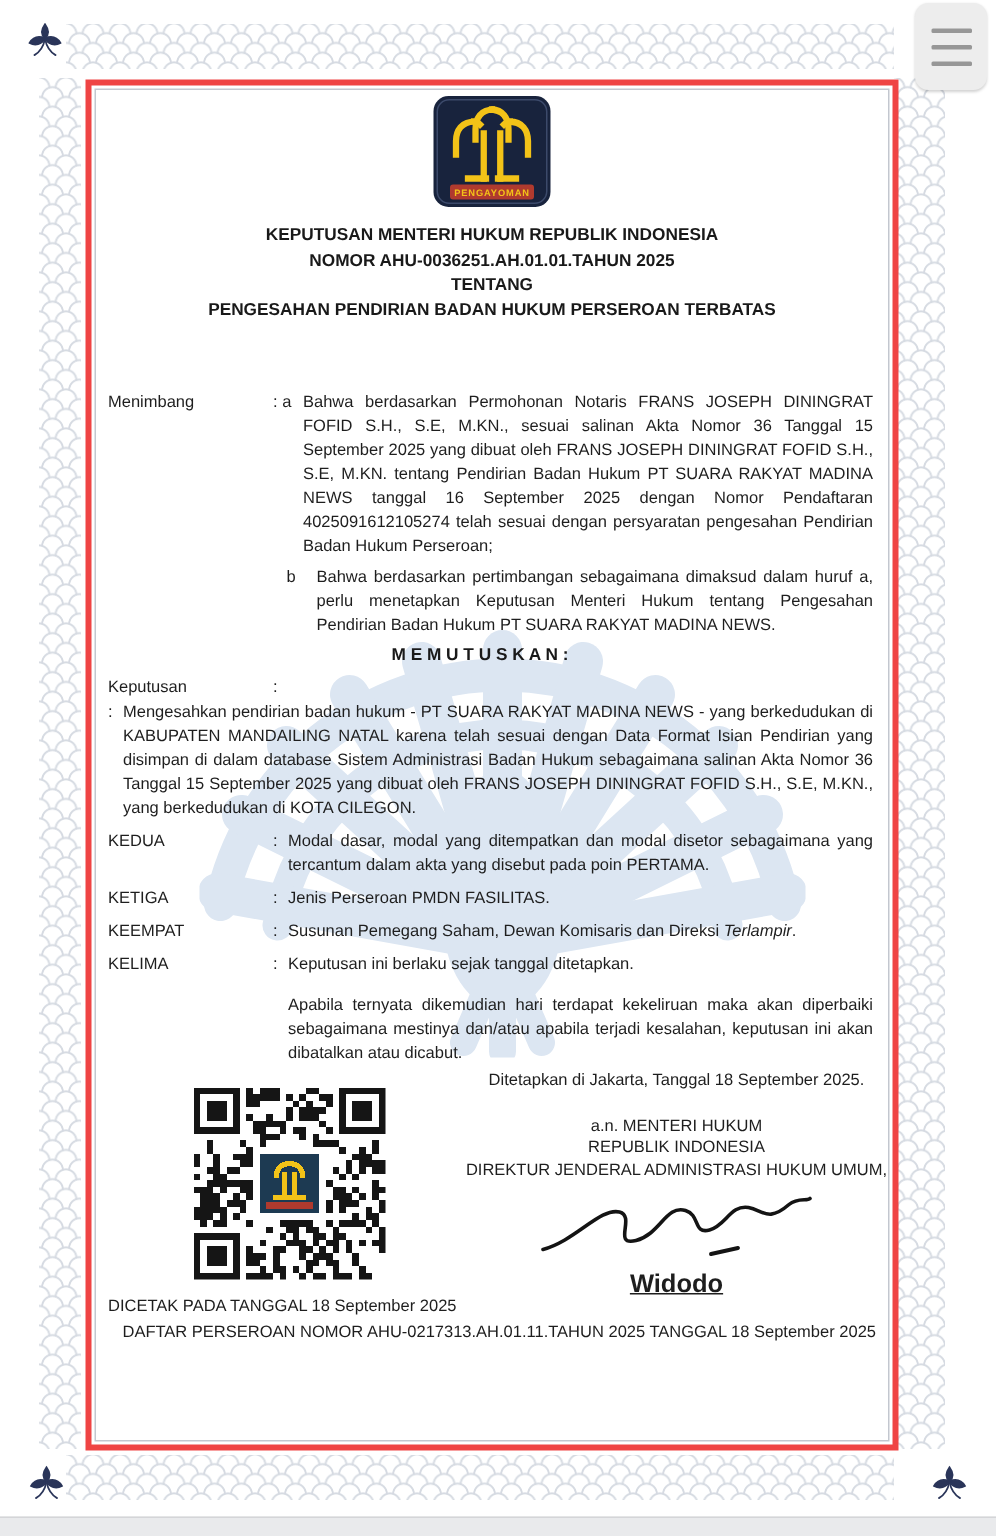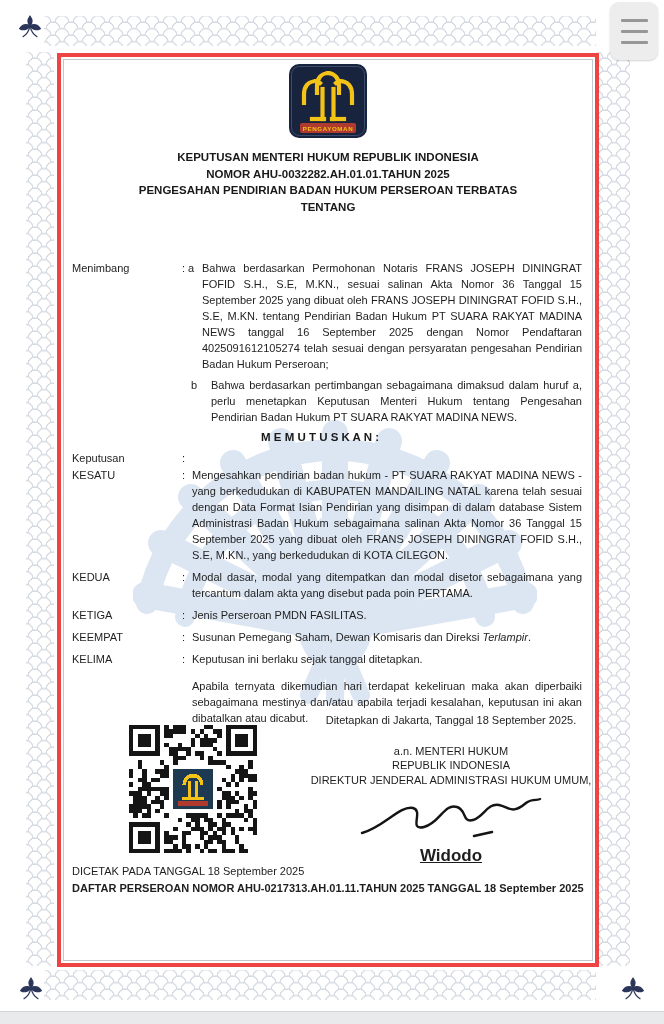--- a/index.html
+++ b/index.html
@@ -51,21 +51,21 @@
   
   .closing{left:240px;top:656px;width:300px;text-align:center;font-size:11px;line-height:14.5px;}
   .closing .place-date{margin-bottom:16px;}
   .sig-svg{width:190px;height:52px;margin:4px auto 2px;display:block;}
   .signer{font-weight:bold;font-size:17px;margin-top:6px;text-decoration:underline;}
   
   .qr{left:68px;top:668px;width:128px;height:128px;}
   .qr svg{width:100%;height:100%;}
   
   .footer{left:11px;top:806px;width:512px;font-size:11px;line-height:17px;}
-  .footer .reg{font-weight:bold;}
+  .footer .reg{font-weight:normal;text-align:right;}
   
   .menu-btn{
     position:absolute;right:6px;top:2px;width:48px;height:58px;z-index:5;
     background:#ededed;border-radius:9px;box-shadow:0 1px 2px rgba(0,0,0,.18);
     display:flex;flex-direction:column;justify-content:center;align-items:center;gap:8px;cursor:pointer;
   }
   .menu-btn span{display:block;width:27px;height:3px;background:#979797;border-radius:1px;}
   .bottom-band{position:absolute;left:0;bottom:0;width:664px;height:12px;background:#e9eaec;border-top:1px solid #d4d5d8;}
   i{font-style:italic;margin-top:24px;}
 </style>
@@ -157,23 +157,23 @@
         <line x1="24" y1="56" x2="36" y2="56"></line>
         <line x1="44" y1="56" x2="56" y2="56"></line>
       </g>
       <rect x="12" y="60" width="56" height="10" rx="2" fill="#b03a2e"></rect>
       <text x="40" y="67.5" text-anchor="middle" font-size="6.2" font-family="Liberation Sans, sans-serif" font-weight="bold" fill="#f3c318" letter-spacing="0.6">PENGAYOMAN</text>
     </svg>
   </div>
 
   <div class="layer titles">
     <div>KEPUTUSAN MENTERI HUKUM REPUBLIK INDONESIA</div>
-    <div>NOMOR AHU-0032282.AH.01.01.TAHUN 2025</div>
+    <div>NOMOR AHU-0036251.AH.01.01.TAHUN 2025</div>
+    <div>TENTANG</div>
     <div>PENGESAHAN PENDIRIAN BADAN HUKUM PERSEROAN TERBATAS</div>
-    <div>TENTANG</div>
   </div>
 
   <div class="layer menimbang">
     <div class="row sub">
       <div class="lbl">Menimbang</div>
       <div class="mk">: a</div>
       <div class="txt">Bahwa berdasarkan Permohonan Notaris FRANS JOSEPH DININGRAT FOFID S.H., S.E, M.KN., sesuai salinan Akta Nomor 36 Tanggal 15 September 2025 yang dibuat oleh FRANS JOSEPH DININGRAT FOFID S.H., S.E, M.KN. tentang Pendirian Badan Hukum PT SUARA RAKYAT MADINA NEWS tanggal 16 September 2025 dengan Nomor Pendaftaran 4025091612105274 telah sesuai dengan persyaratan pengesahan Pendirian Badan Hukum Perseroan;</div>
     </div>
     <div class="row sub">
       <div class="lbl"></div>
@@ -186,21 +186,20 @@
 
   <div class="layer menetapkan">
     <div class="row">
       <div class="lbl">Keputusan</div>
       <div class="colon">:</div>
     </div>
   </div>
 
   <div class="layer decisions">
     <div class="row">
-      <div class="lbl">KESATU</div>
       <div class="colon">:</div>
       <div class="txt">Mengesahkan pendirian badan hukum - PT SUARA RAKYAT MADINA NEWS - yang berkedudukan di KABUPATEN MANDAILING NATAL karena telah sesuai dengan Data Format Isian Pendirian yang disimpan di dalam database Sistem Administrasi Badan Hukum sebagaimana salinan Akta Nomor 36 Tanggal 15 September 2025 yang dibuat oleh FRANS JOSEPH DININGRAT FOFID S.H., S.E, M.KN., yang berkedudukan di KOTA CILEGON.</div>
     </div>
     <div class="row">
       <div class="lbl">KEDUA</div>
       <div class="colon">:</div>
       <div class="txt">Modal dasar, modal yang ditempatkan dan modal disetor sebagaimana yang tercantum dalam akta yang disebut pada poin PERTAMA.</div>
     </div>
     <div class="row">
       <div class="lbl">KETIGA</div>

